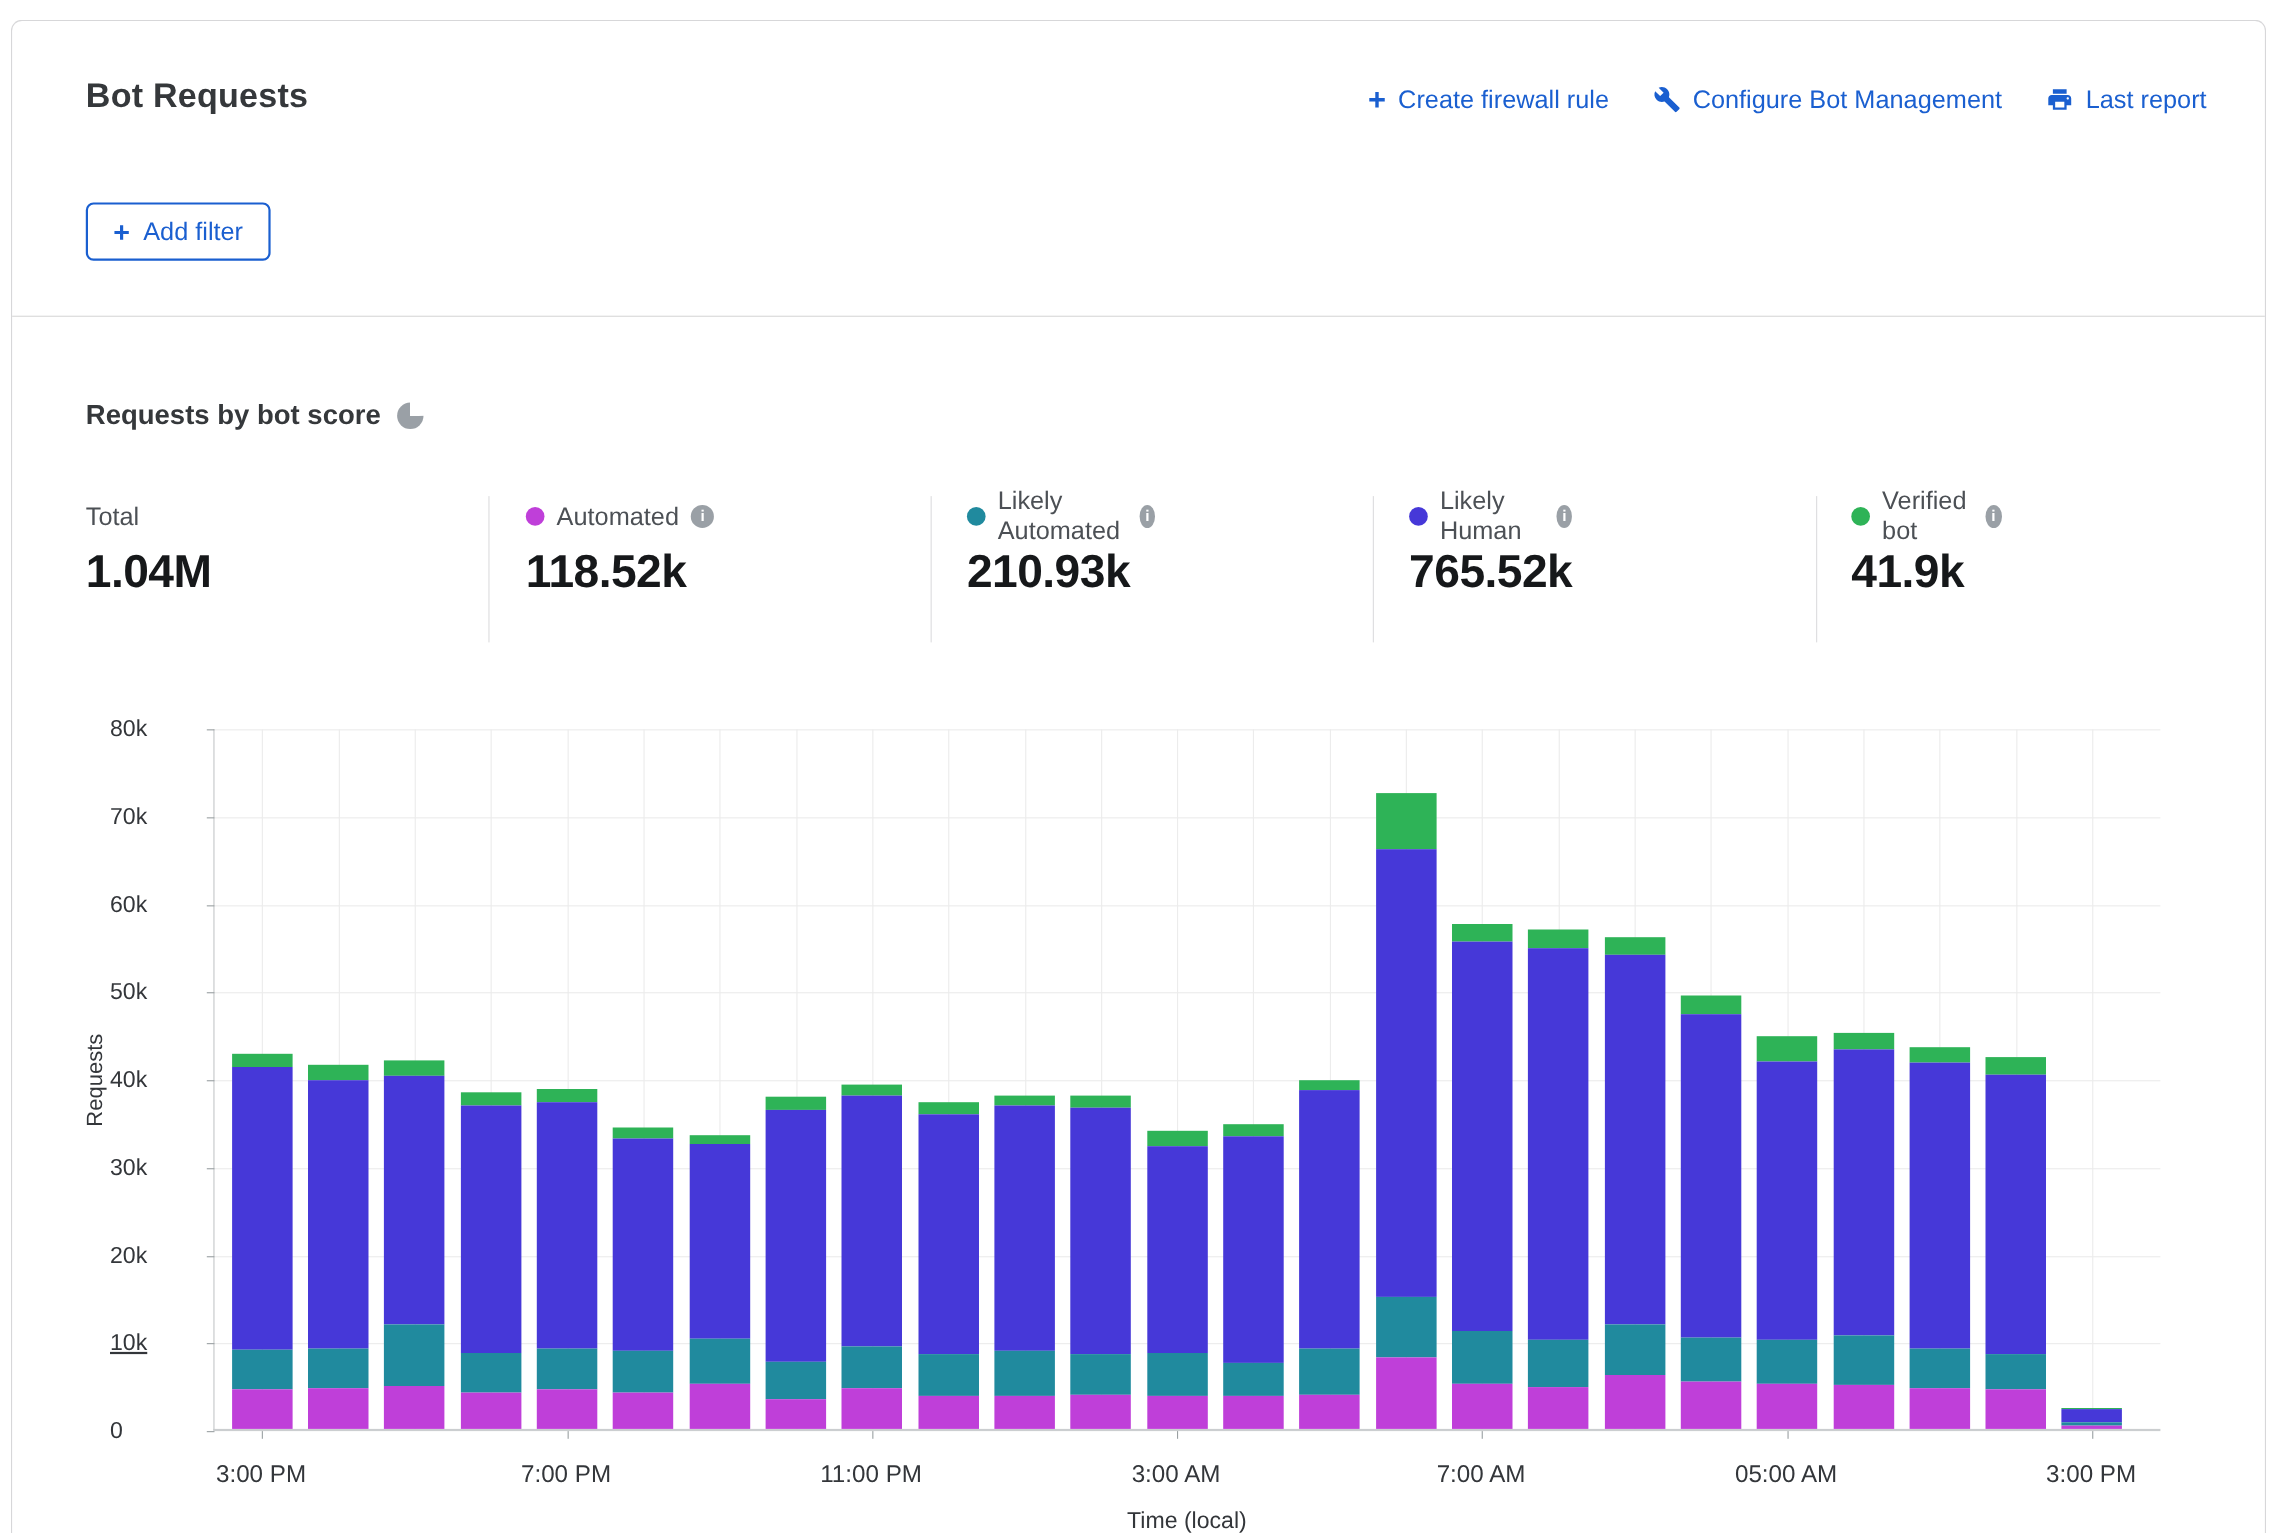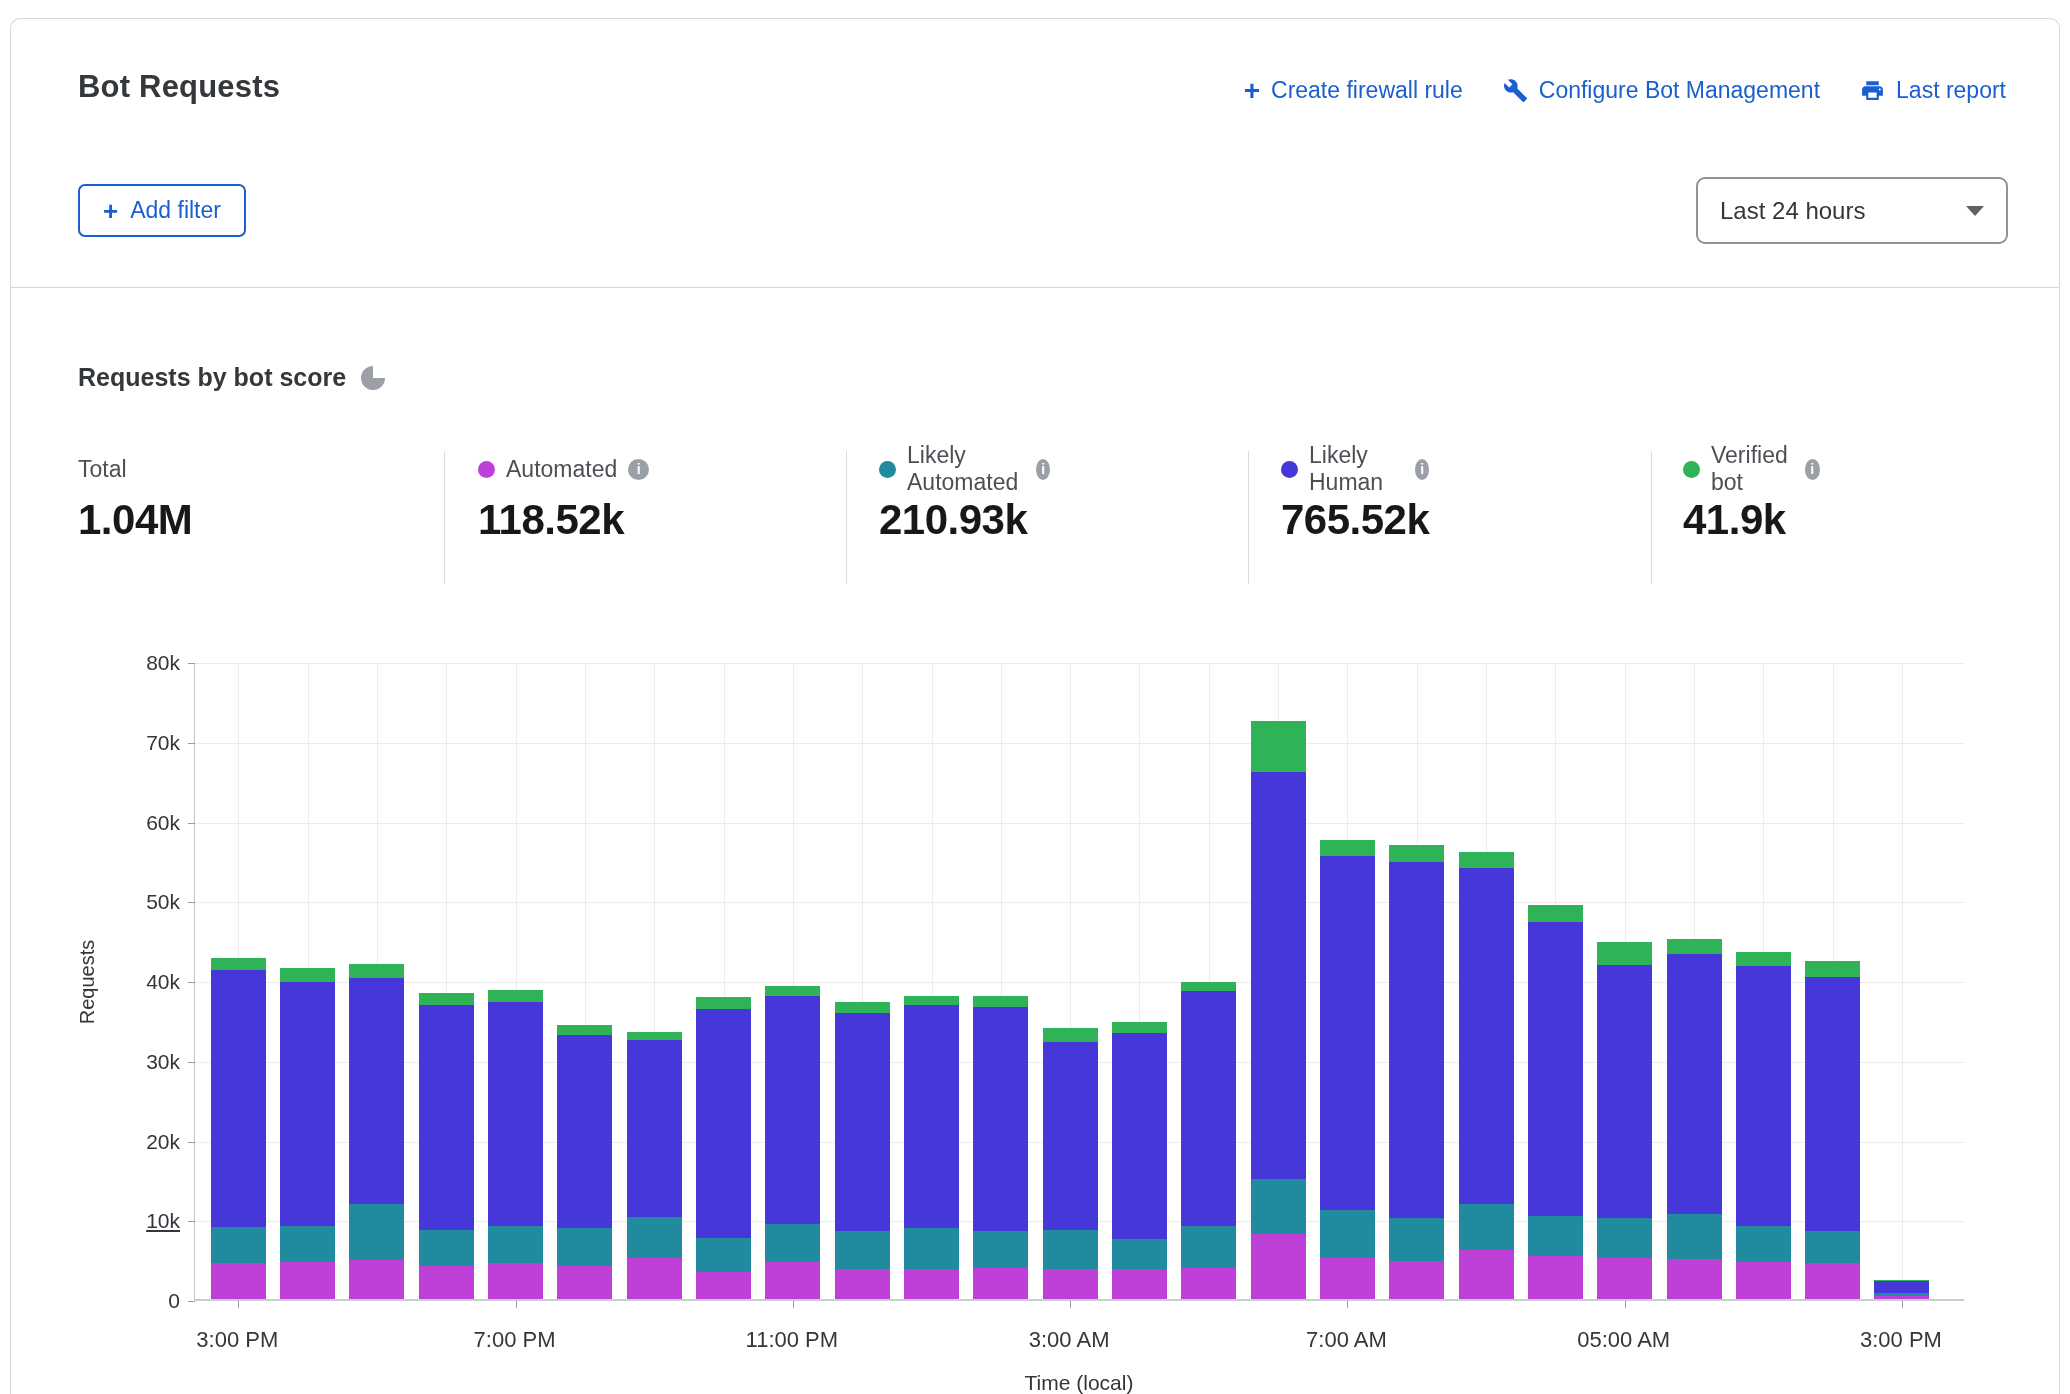--- a/index.html
+++ b/index.html
@@ -82,21 +82,21 @@
   }
   .hgrid { position:absolute; left:0; right:0; height:1px; background:#ececec; }
   .vgrid { position:absolute; top:0; bottom:0; width:1px; background:#ececec; }
   .ytick-mark { position:absolute; left:-7px; width:7px; height:1px; background:#9aa0a2; }
   .xtick-mark { position:absolute; bottom:-9px; width:1px; height:7px; background:#9aa0a2; }
   .bar-stack {
     position:absolute; bottom:0; display:flex; flex-direction:column-reverse;
   }
   .bar-seg { width:100%; flex:none; }
   .ytick-label {
-    position:absolute; font-size:21px; color:#33363a; text-align:right;
+    position:absolute; font-size:21px; color:#33363a; text-align:left;
     width:80px; transform:translateY(-50%);
   }
   .xtick-label {
     position:absolute; font-size:22px; color:#33363a; transform:translateX(-50%);
     white-space:nowrap;
   }
   .ylabel {
     position:absolute; left:76px; top:963px; transform:translate(-50%,-50%) rotate(-90deg);
     font-size:20px; color:#33363a;
   }
@@ -133,24 +133,20 @@
       </span>
       <span>Last report</span>
     </div>
   </div>
 
   <button class="btn-add-filter">
     <span class="plus-glyph">+</span>
     <span>Add filter</span>
   </button>
 
-  <div class="range-select">
-    <span class="range-label">Last 24 hours</span>
-    <span class="caret-down"></span>
-  </div>
 
   <div class="header-divider"></div>
 
   <div class="section-head">
     <span class="section-title">Requests by bot score</span>
     <span class="pie-icon"></span>
   </div>
 
   <div class="stats">
     <div class="stat-col" style="left:67px">

